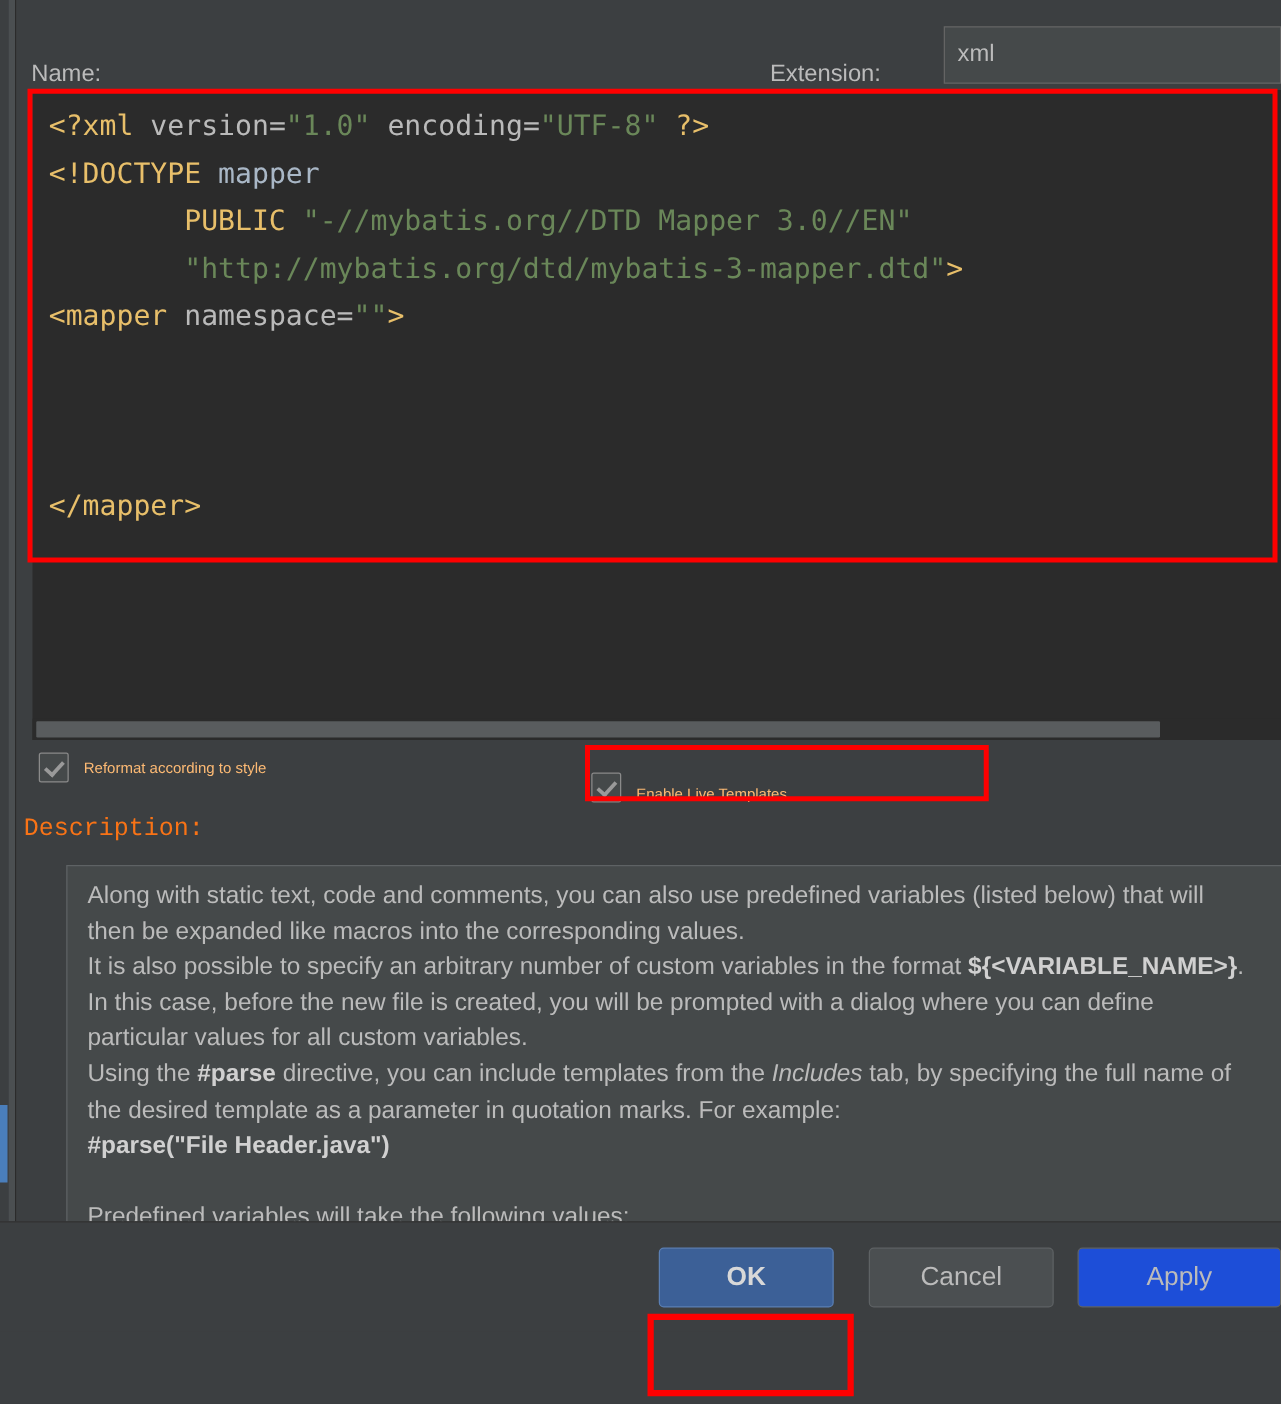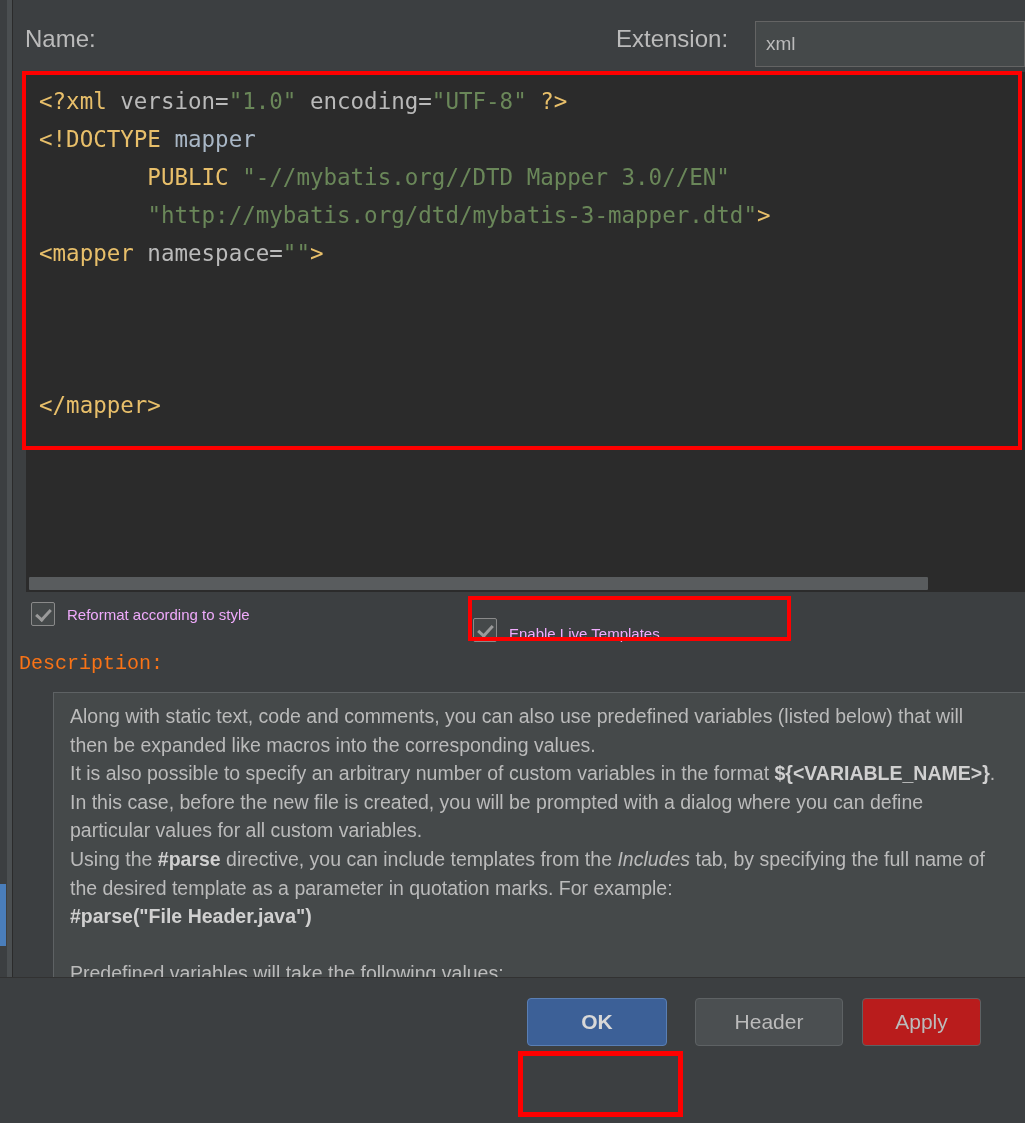--- a/index.html
+++ b/index.html
@@ -62,23 +62,23 @@
 
   
   .namerow {
     position: absolute;
     left: 0; top: 0;
     width: 1012px;
     height: 70px;
   }
   .field-label {
     position: absolute;
-    font-size: 24px;
-    color: #bbbbbb;
-    top: 25px;
+    font-size: 19px;
+    color: #bbbbbb;
+    top: 49px;
     white-space: nowrap;
   }
   #name-label { left: 12px; }
   #ext-label  { left: 603px; }
 
   .textfield {
     position: absolute;
     top: 21px;
     height: 46px;
     background: #45494a;
@@ -193,22 +193,22 @@
     position: absolute;
     left: 7px;
     top: 3px;
     width: 6px;
     height: 12px;
     border: solid #9a9a9a;
     border-width: 0 3px 3px 0;
     transform: rotate(42deg);
   }
   .cb-label {
-    font-size: 15px;
-    color: #f0abfc;
+    font-size: 12px;
+    color: #fdba74;
   }
   .livetpl-redbox {
     position: absolute;
     left: 455px;
     top: 596px;
     width: 323px;
     height: 45px;
     border: 4px solid #fe0000;
     box-sizing: border-box;
   }
@@ -296,22 +296,22 @@
   }
   #btn-cancel {
     left: 695px;
     width: 148px;
     background: #4b4f51;
     border: 1px solid #5e6264;
     color: #bbbbbb;
   }
   #btn-apply {
     left: 862px;
-    width: 119px;
-    background: #b91c1c;
+    width: 163px;
+    background: #1d4ed8;
     border: 1px solid #5e6264;
     color: #bbbbbb;
   }
   .ok-redbox {
     position: absolute;
     left: 518px;
     top: 1051px;
     width: 165px;
     height: 66px;
     border: 5px solid #fe0000;
@@ -375,18 +375,18 @@
       </div>
       <div class="desc-vscroll-track">
         <div class="desc-vscroll-thumb" style="right:0; top:2px;"></div>
       </div>
     </div>
 
   </div>
 
   <div class="footer">
     <div class="btn" id="btn-ok">OK</div>
-    <div class="btn" id="btn-cancel">Header</div>
+    <div class="btn" id="btn-cancel">Cancel</div>
     <div class="btn" id="btn-apply">Apply</div>
   </div>
   <div class="ok-redbox"></div>
 
 </div>
 
 </body></html>

